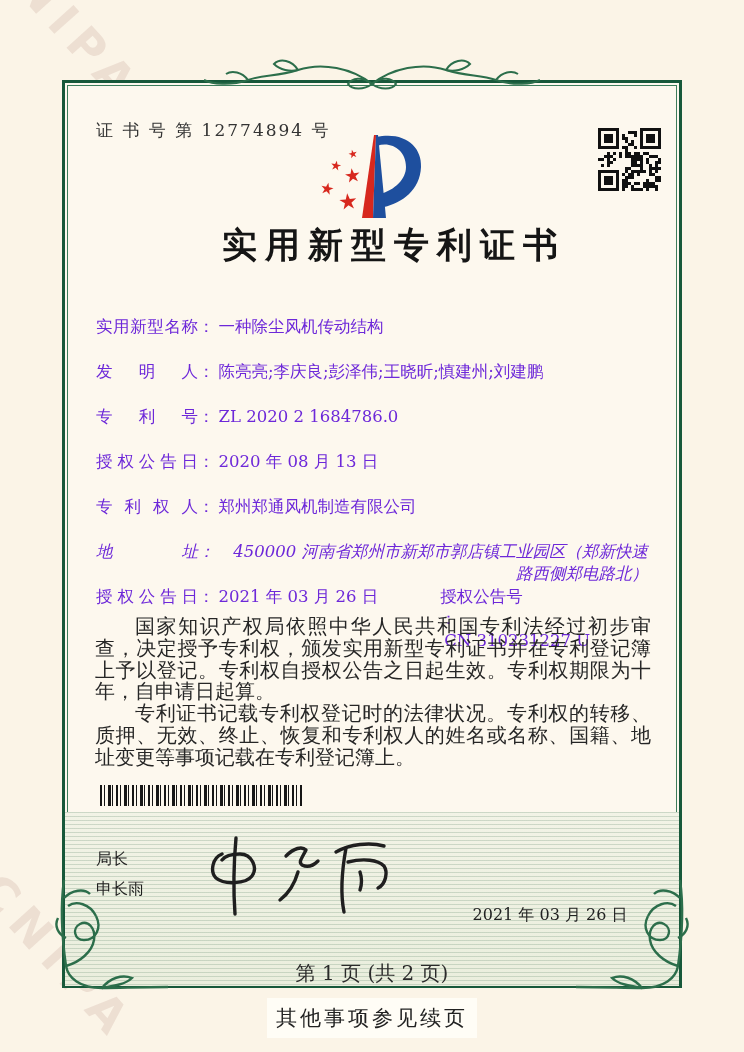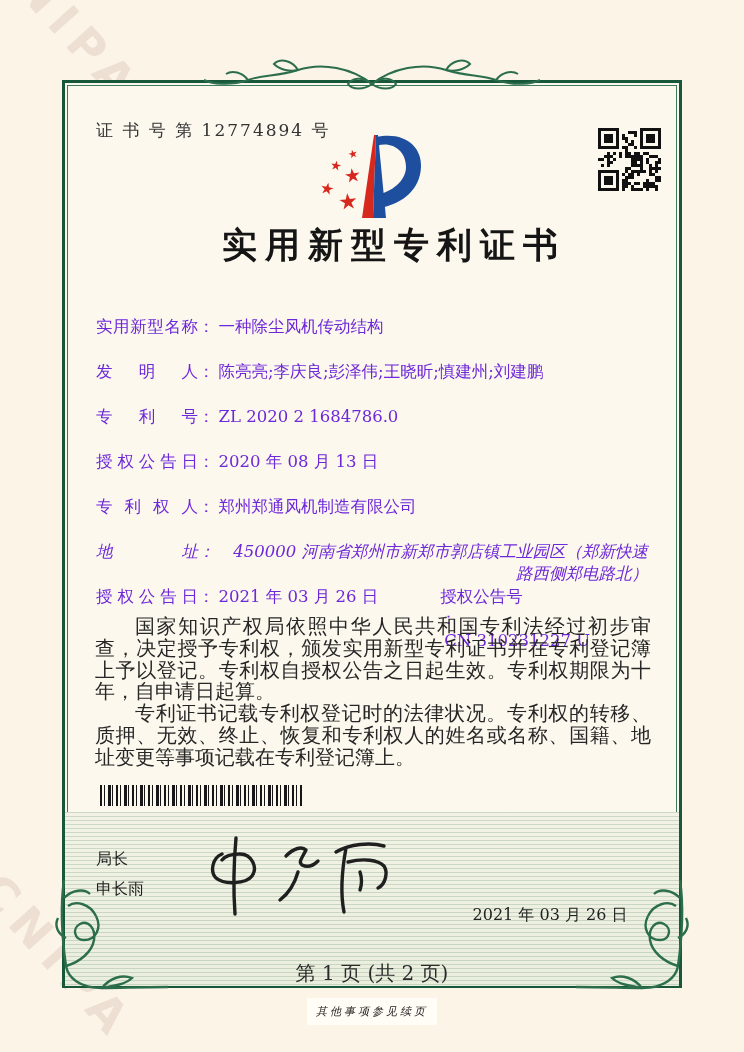--- a/index.html
+++ b/index.html
@@ -103,23 +103,22 @@
     position:absolute;left:430px;top:905px;width:240px;
     text-align:center;font-size:16px;color:#222;
   }
   .pageno{
     position:absolute;left:0;top:960px;width:744px;
     text-align:center;font-size:20px;color:#2a2a2a;
   }
   .footnote{
     position:absolute;left:50%;top:998px;transform:translateX(-50%);
     background:#fffdf6;padding:6px 9px;
-    font-size:11px;letter-spacing:3px;color:#222;
+    font-size:21px;letter-spacing:3px;color:#222;
     white-space:nowrap;
-    font-style:italic;
   }
 </style>
 </head>
 <body>
 
 <div id="cert">
 
   <div class="wm" style="left:-38px;top:-6px;">CNIPA</div>
   <div class="wm" style="left:455px;top:300px;">CNIPA</div>
   <div class="wm" style="left:225px;top:618px;">CNIPA</div>

